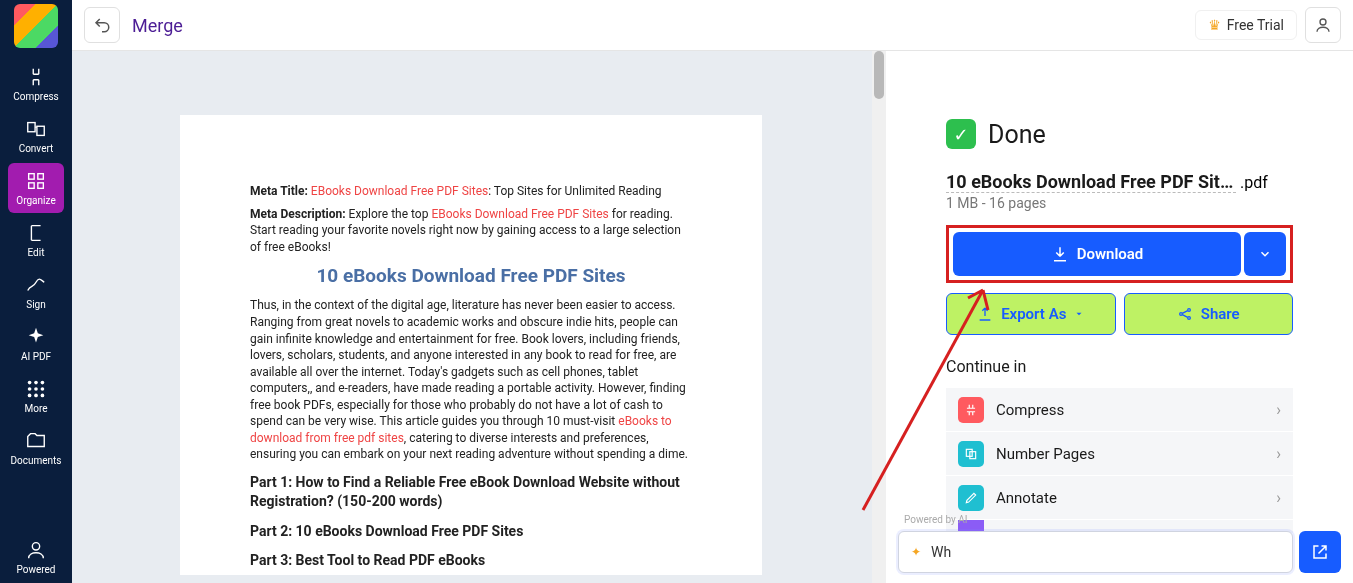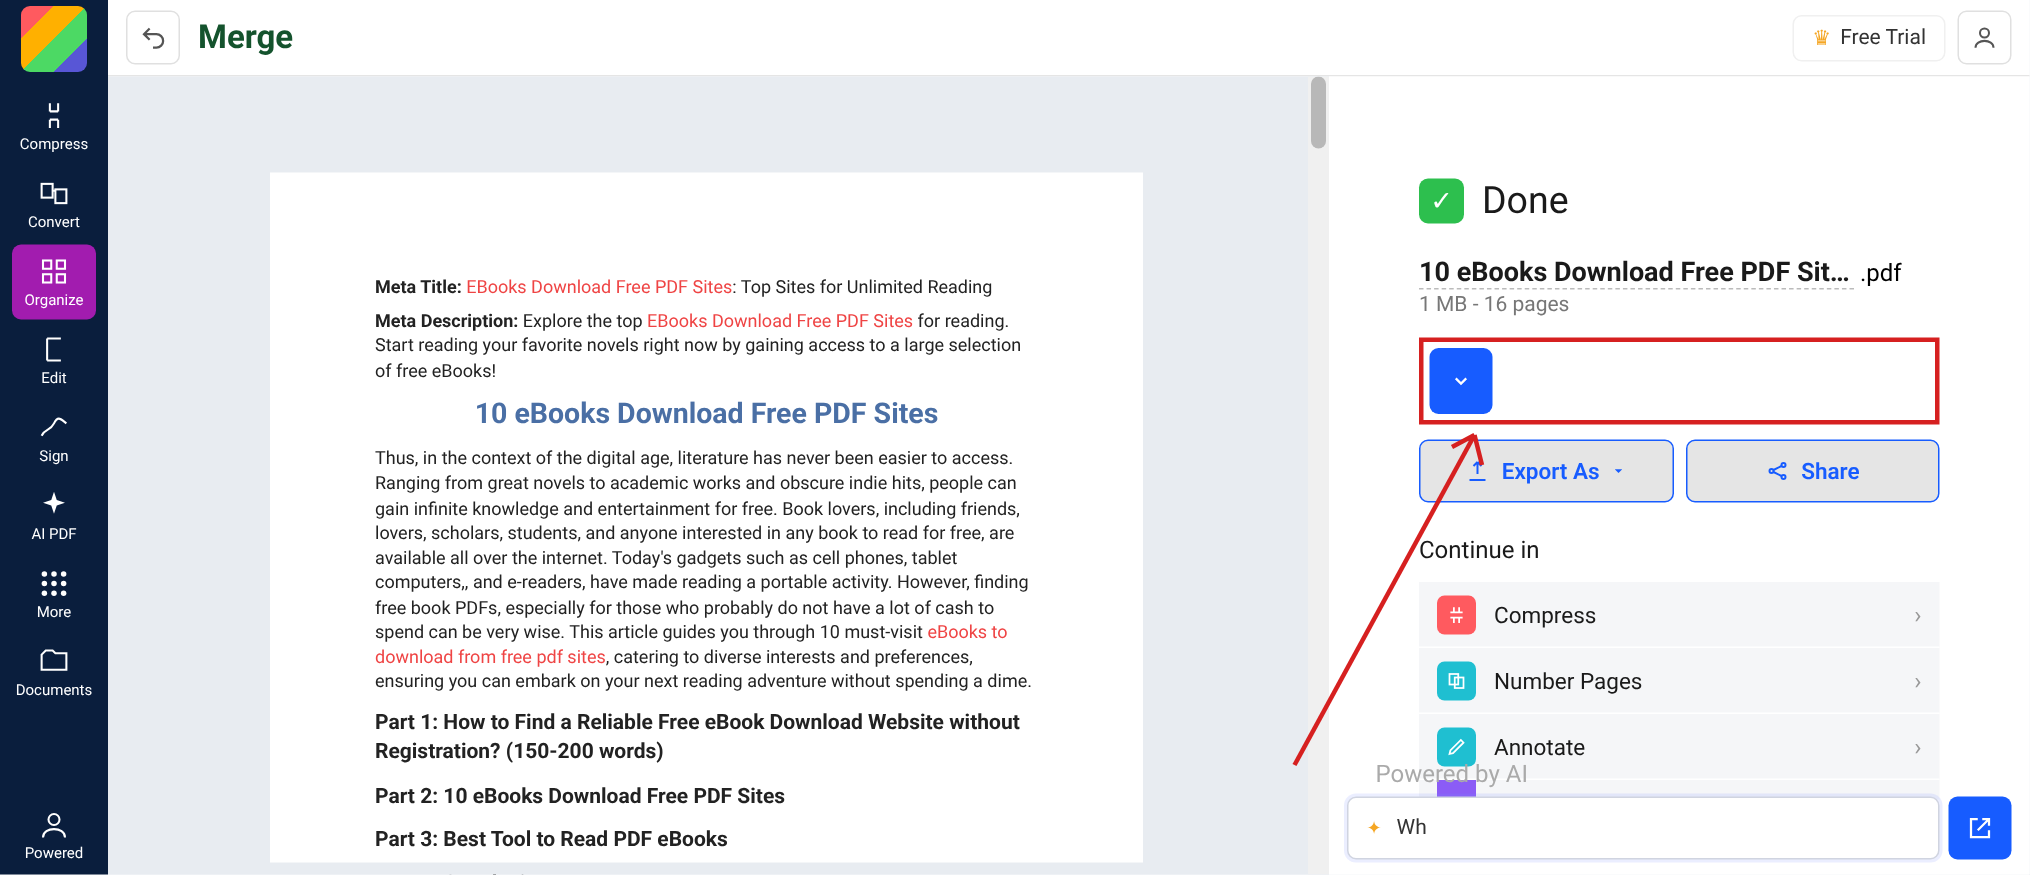--- a/index.html
+++ b/index.html
@@ -1,19 +1,19 @@
 <!DOCTYPE html>
 <html><head>
 <meta charset="utf-8">
 <style>
 *{margin:0;padding:0;box-sizing:border-box;font-family:-apple-system,BlinkMacSystemFont,"Segoe UI",Roboto,sans-serif}
 body{width:1353px;height:583px;background:#fff;overflow:hidden;position:relative}
 .topbar{position:absolute;top:0;left:72px;right:0;height:51px;background:#fff;border-bottom:1px solid #e5e5e5;display:flex;align-items:center;padding:0 12px}
 .undo-btn{width:36px;height:36px;border:1px solid #e0e0e0;border-radius:6px;display:flex;align-items:center;justify-content:center;margin-right:12px;cursor:pointer}
-.page-title{font-size:22px;font-weight:700;color:#14532d}
+.page-title{font-size:18px;font-weight:400;color:#4c1d95}
 .topbar-right{margin-left:auto;display:flex;align-items:center;gap:8px}
 .trial-btn{display:flex;align-items:center;gap:6px;padding:6px 12px;border-radius:6px;background:#fff;border:1px solid #f0f0f0;cursor:pointer;font-size:14px;color:#333}
 .crown{color:#f5a623}
 .avatar-btn{width:36px;height:36px;border:1px solid #e0e0e0;border-radius:6px;display:flex;align-items:center;justify-content:center;cursor:pointer}
 .sidebar{position:absolute;top:0;left:0;width:72px;height:583px;background:#0a1e3d;display:flex;flex-direction:column;align-items:center;color:#fff}
 .logo{width:44px;height:44px;margin:4px 0 10px;border-radius:6px;background:linear-gradient(135deg,#ff5a5f 0%,#ff5a5f 25%,#ffb000 25%,#ffb000 50%,#4cd964 50%,#4cd964 75%,#5856d6 75%,#5856d6 100%)}
 .s-item{width:56px;height:50px;display:flex;flex-direction:column;align-items:center;justify-content:center;gap:3px;cursor:pointer;border-radius:6px;margin:1px 0}
 .s-item.active{background:#a21caf}
 .s-label{font-size:10px;color:#fff}
 .s-ico{width:22px;height:22px;display:flex;align-items:center;justify-content:center;color:#fff}
@@ -32,34 +32,34 @@
 .done-text{font-size:25px;font-weight:400;color:#1a1a1a}
 .file-row{display:flex;align-items:baseline;gap:4px;margin-bottom:2px}
 .file-name{font-size:18px;font-weight:700;color:#1a1a1a;border-bottom:1.5px dashed #bbb;max-width:290px;overflow:hidden;text-overflow:ellipsis;white-space:nowrap}
 .file-ext{font-size:16px;color:#000000}
 .file-meta{font-size:14px;color:#777;margin-bottom:14px}
 .dl-wrap{border:3px solid #d62020;padding:4px;margin-bottom:10px}
 .dl-row{display:flex;gap:3px}
 .dl-btn{flex:1;height:44px;background:#175cff;color:#fff;border-radius:6px;display:flex;align-items:center;justify-content:center;gap:8px;font-size:15px;font-weight:600;cursor:pointer}
 .dl-chev{width:42px;height:44px;background:#175cff;border-radius:6px;display:flex;align-items:center;justify-content:center;color:#fff;cursor:pointer}
 .action-row{display:flex;gap:8px;margin-bottom:22px}
-.action-btn{flex:1;height:42px;border:1px solid #175cff;border-radius:6px;display:flex;align-items:center;justify-content:center;gap:8px;color:#175cff;font-size:15px;font-weight:600;cursor:pointer;background:#e5e5e5}
+.action-btn{flex:1;height:42px;border:1px solid #175cff;border-radius:6px;display:flex;align-items:center;justify-content:center;gap:8px;color:#175cff;font-size:15px;font-weight:600;cursor:pointer;background:#bef264}
 .cont-label{font-size:16px;font-weight:400;color:#1a1a1a;margin-bottom:12px}
 .cont-item{height:44px;background:#f5f6f8;display:flex;align-items:center;padding:0 12px;gap:12px;cursor:pointer;border-bottom:1px solid #fff}
 .cont-ico{width:26px;height:26px;border-radius:5px;display:flex;align-items:center;justify-content:center;color:#fff}
 .cont-ico.red{background:#ff5a5f}
 .cont-ico.teal{background:#1fbfd1}
 .cont-ico.purple{background:#8b5cf6}
 .cont-label-txt{font-size:15px;color:#1a1a1a;flex:1}
 .chev-r{color:#999}
 .ai-box{position:absolute;bottom:10px;right:12px;left:12px;display:flex;gap:6px;align-items:center}
 .ai-input{flex:1;height:42px;border:1px solid #d0d4e0;border-radius:6px;background:#fff;padding:0 12px;display:flex;align-items:center;gap:10px;font-size:14px;color:#333;box-shadow:0 0 0 2px rgba(120,140,255,.15)}
 .ai-sparkle{color:#f5a623;font-size:12px}
 .ai-launch{width:42px;height:42px;background:#175cff;border-radius:6px;display:flex;align-items:center;justify-content:center;color:#fff;cursor:pointer}
-.powered{position:absolute;bottom:58px;left:31px;font-size:16px;color:#aaa}
+.powered{position:absolute;bottom:58px;left:18px;font-size:10px;color:#aaa}
 .arrow-annot{position:absolute;top:270px;right:340px;pointer-events:none}
 </style>
 </head>
 <body>
 
 <div class="sidebar">
   <div class="logo"></div>
   <div class="s-item">
     <span class="s-ico">
         <svg width="22" height="22" viewBox="0 0 24 24" fill="none" stroke="currentColor" stroke-width="1.5">
@@ -192,20 +192,26 @@
     <div class="check">✓</div>
     <div class="done-text">Done</div>
   </div>
   <div class="file-row">
     <div class="file-name">10 eBooks Download Free PDF Sites…</div>
     <div class="file-ext">.pdf</div>
   </div>
   <div class="file-meta">1 MB - 16 pages</div>
   <div class="dl-wrap">
     <div class="dl-row">
+      <div class="dl-btn">
+        <svg width="18" height="18" viewBox="0 0 24 24" fill="none" stroke="currentColor" stroke-width="2">
+            <path d="M12 3v12m0 0l-5-5m5 5l5-5M4 21h16"></path>
+          </svg>
+        <span>Download</span>
+      </div>
       <div class="dl-chev">
         <svg width="14" height="14" viewBox="0 0 24 24" fill="none" stroke="currentColor" stroke-width="2.5">
             <path d="M6 9l6 6 6-6"></path>
           </svg>
       </div>
     </div>
   </div>
   <div class="action-row">
     <div class="action-btn">
       <svg width="16" height="16" viewBox="0 0 24 24" fill="none" stroke="currentColor" stroke-width="2">

